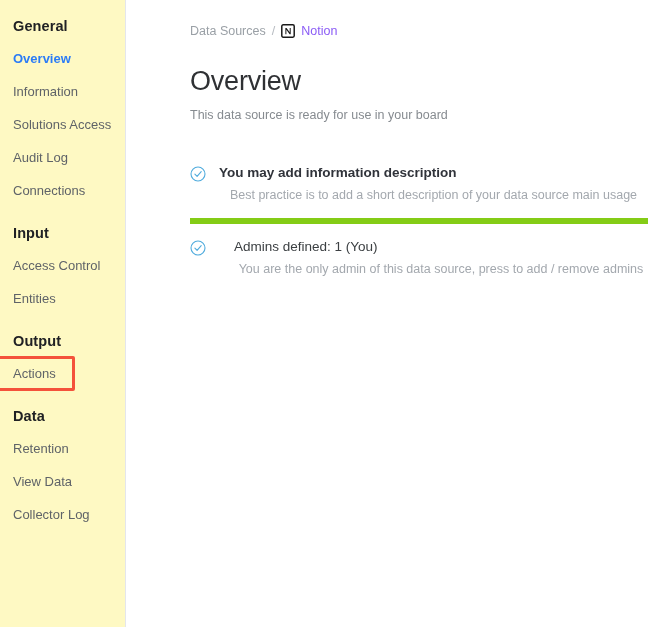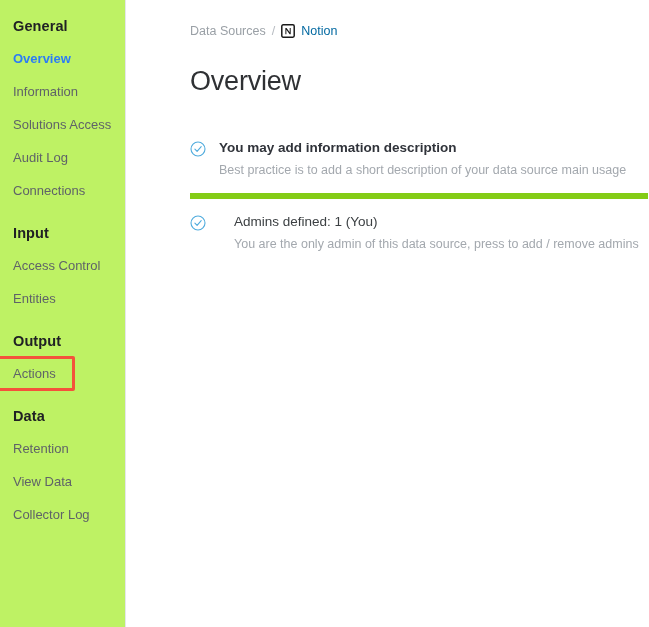--- a/index.html
+++ b/index.html
@@ -21,21 +21,21 @@
     display: flex;
     width: 649px;
     height: 627px;
   }
 
   
   .sidebar {
     width: 126px;
     flex: 0 0 126px;
     height: 627px;
-    background: #bef264;
+    background: #fef9c3;
     border-right: 1px solid #e4e6ec;
     padding-top: 18px;
     position: relative;
   }
 
   .nav-group-title {
     font-size: 14.5px;
     font-weight: bold;
     color: #202124;
     padding: 0 0 0 13px;
@@ -89,21 +89,21 @@
   .breadcrumb {
     display: flex;
     align-items: center;
     font-size: 12.5px;
     color: #9aa0a6;
     padding-left: 64px;
     height: 18px;
   }
   .breadcrumb .crumb-link { color: #9aa0a6; cursor: pointer; }
   .breadcrumb .crumb-sep  { margin: 0 6px; color: #b6bbc1; }
-  .breadcrumb .crumb-current { color: #0369a1; }
+  .breadcrumb .crumb-current { color: #8b5cf6; }
 
   .notion-icon {
     width: 14px;
     height: 14px;
     margin-right: 6px;
     display: inline-block;
     vertical-align: middle;
     flex: 0 0 14px;
   }
 
@@ -157,20 +157,21 @@
     color: #3c4043;
     line-height: 17px;
   }
   .check-title.bold { font-weight: bold; color: #30333a; }
 
   .check-desc {
     font-size: 12.5px;
     color: #a3a8ae;
     margin-top: 6px;
     line-height: 16px;
+    text-align: center;
   }
 </style>
 </head>
 <body>
 
 <div class="app">
 
   <nav class="sidebar">
 
     <div class="nav-group">
@@ -211,20 +212,21 @@
         <svg viewBox="0 0 16 16" width="14" height="14" xmlns="http://www.w3.org/2000/svg">
           <rect x="0.9" y="0.9" width="14.2" height="14.2" rx="1.6" ry="1.6" fill="#ffffff" stroke="#1a1a1a" stroke-width="1.7"></rect>
           <path d="M5 11.6 V4.6 H6.35 L9.95 9.5 V4.6 H11.1 V11.6 H9.85 L6.15 6.55 V11.6 Z" fill="#1a1a1a"></path>
         </svg>
       </span>
       <span class="crumb-current">Notion</span>
     </div>
 
     <h1 class="page-title">Overview</h1>
 
+    <div class="page-subtitle">This data source is ready for use in your board</div>
 
     <div class="checklist">
 
       <div class="check-row tall">
         <span class="check-icon">
           <svg viewBox="0 0 16 16" width="16" height="16" xmlns="http://www.w3.org/2000/svg">
             <circle cx="8" cy="8" r="7" fill="none" stroke="#4fabdd" stroke-width="1.1"></circle>
             <path d="M4.9 8.1 L7.1 10.3 L11.2 5.6" fill="none" stroke="#4fabdd" stroke-width="1.1" stroke-linecap="round" stroke-linejoin="round"></path>
           </svg>
         </span>

